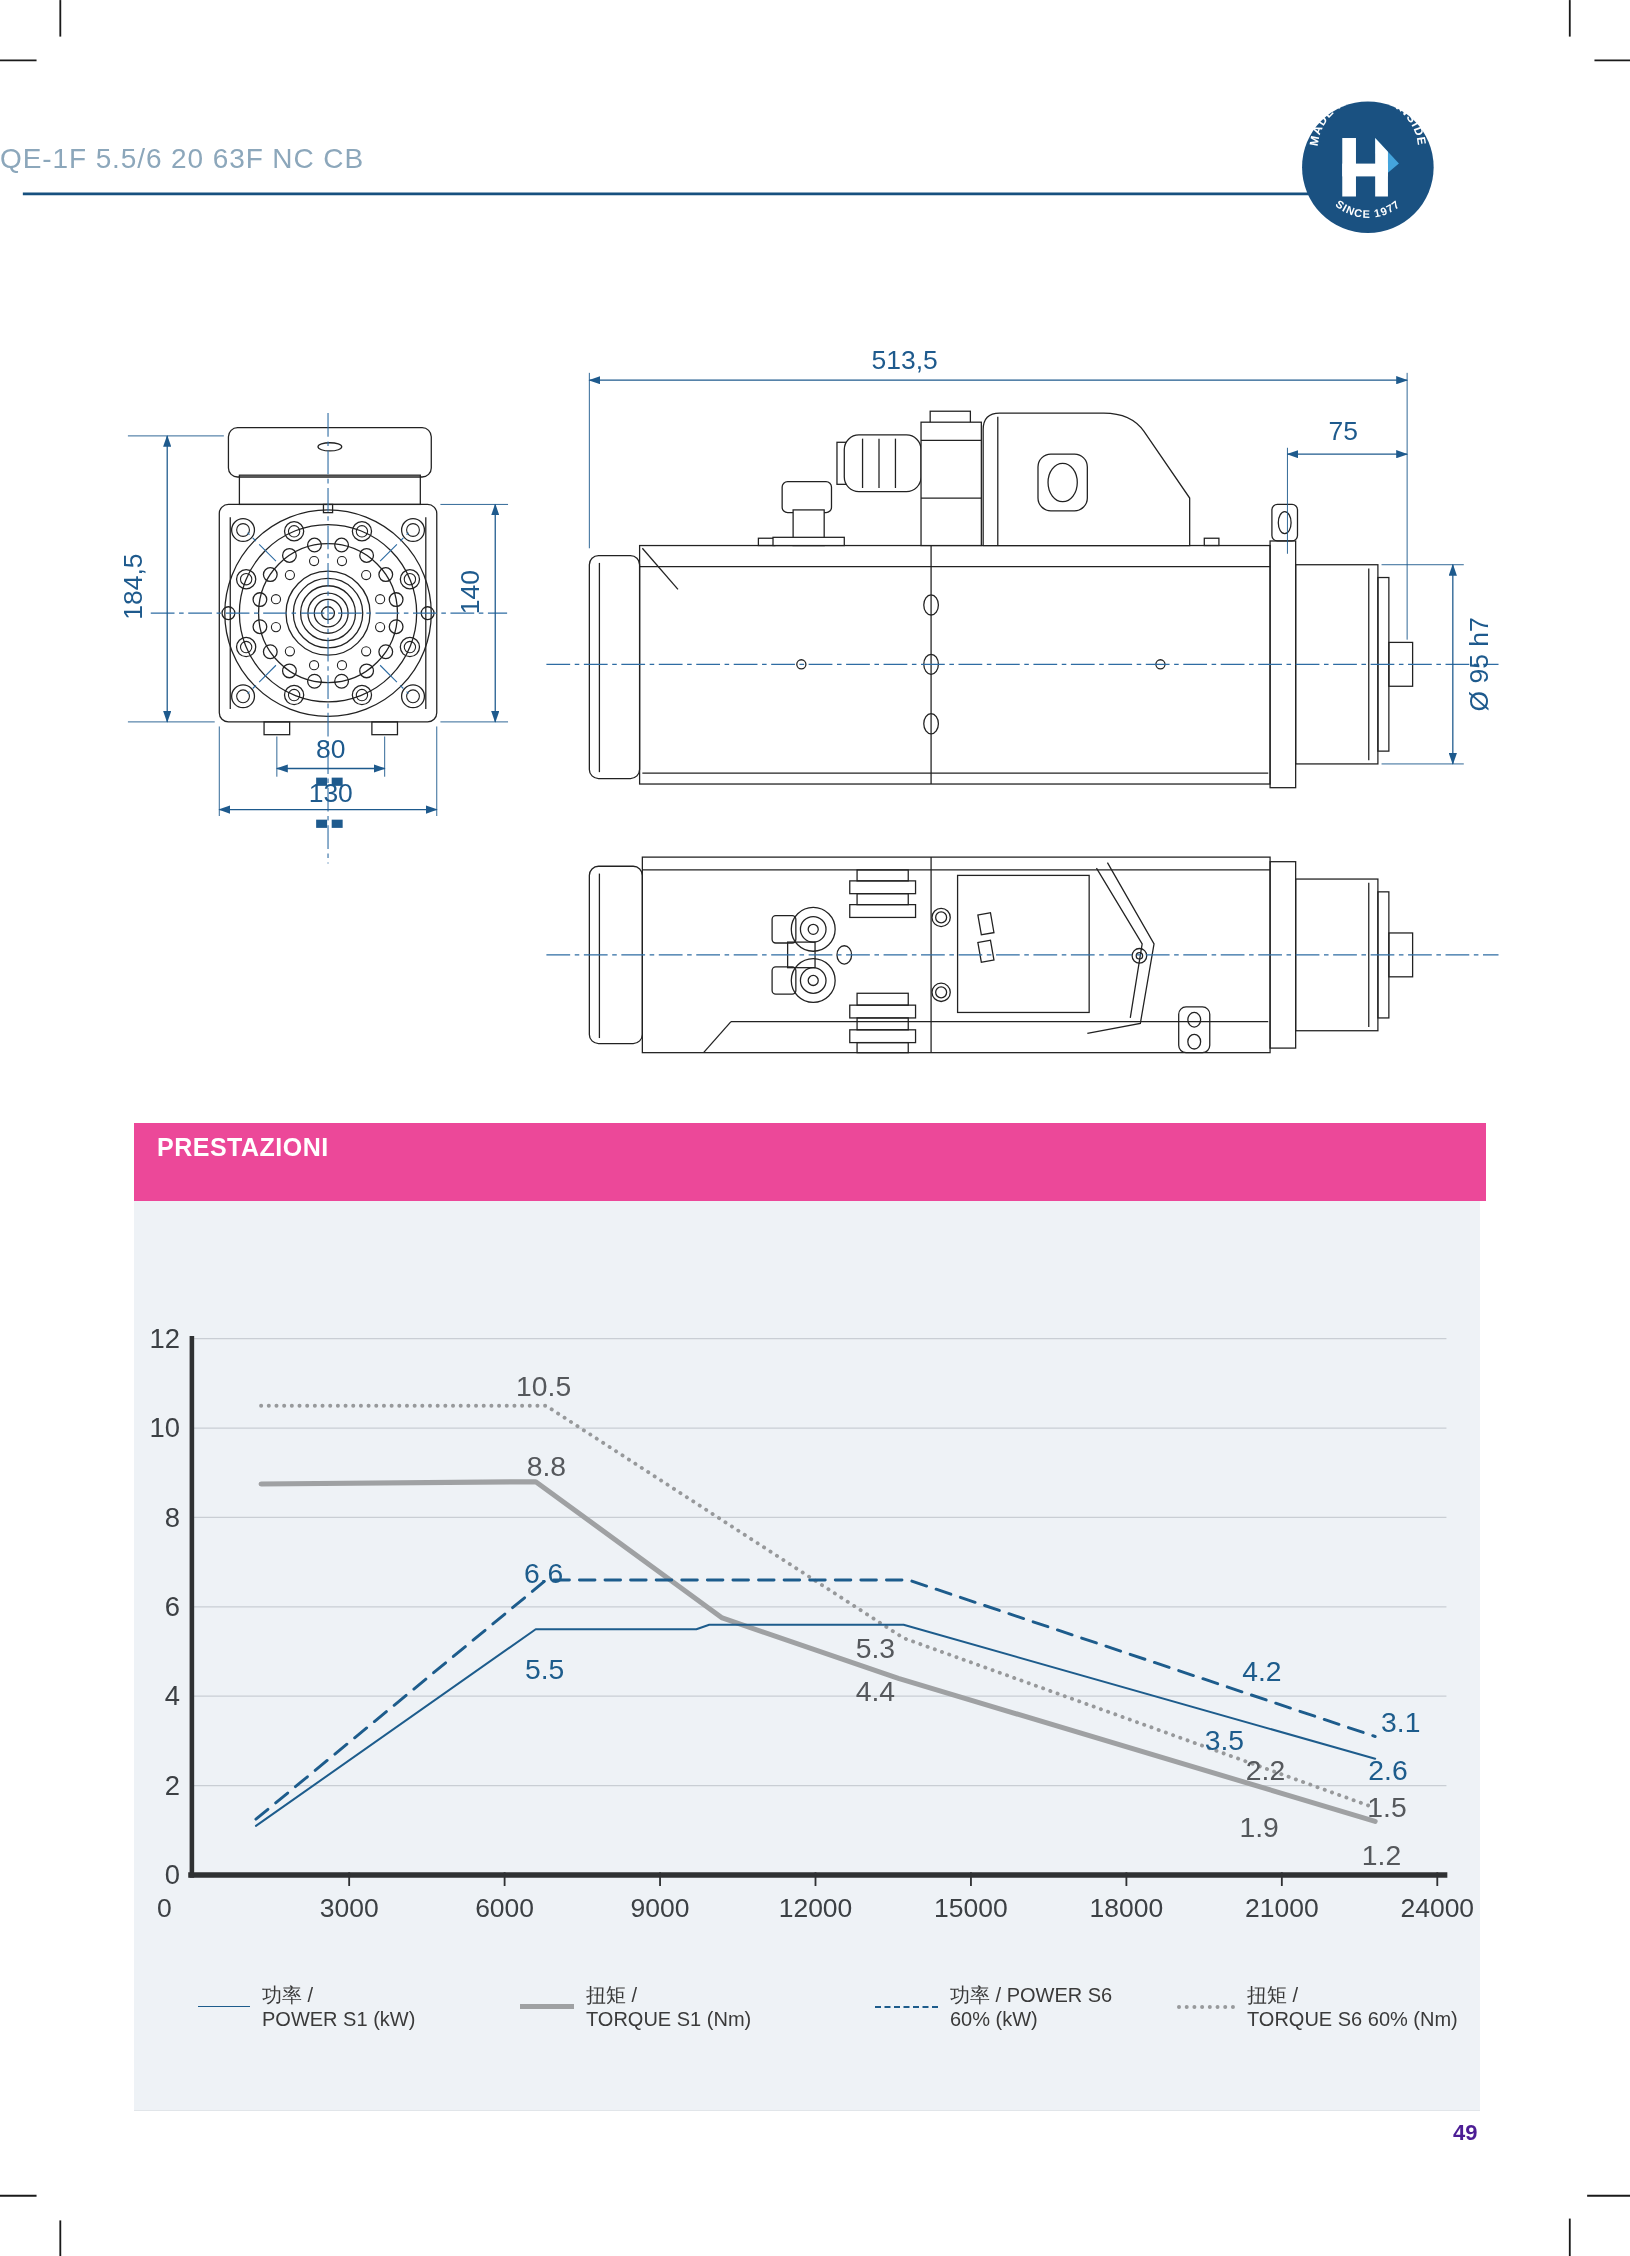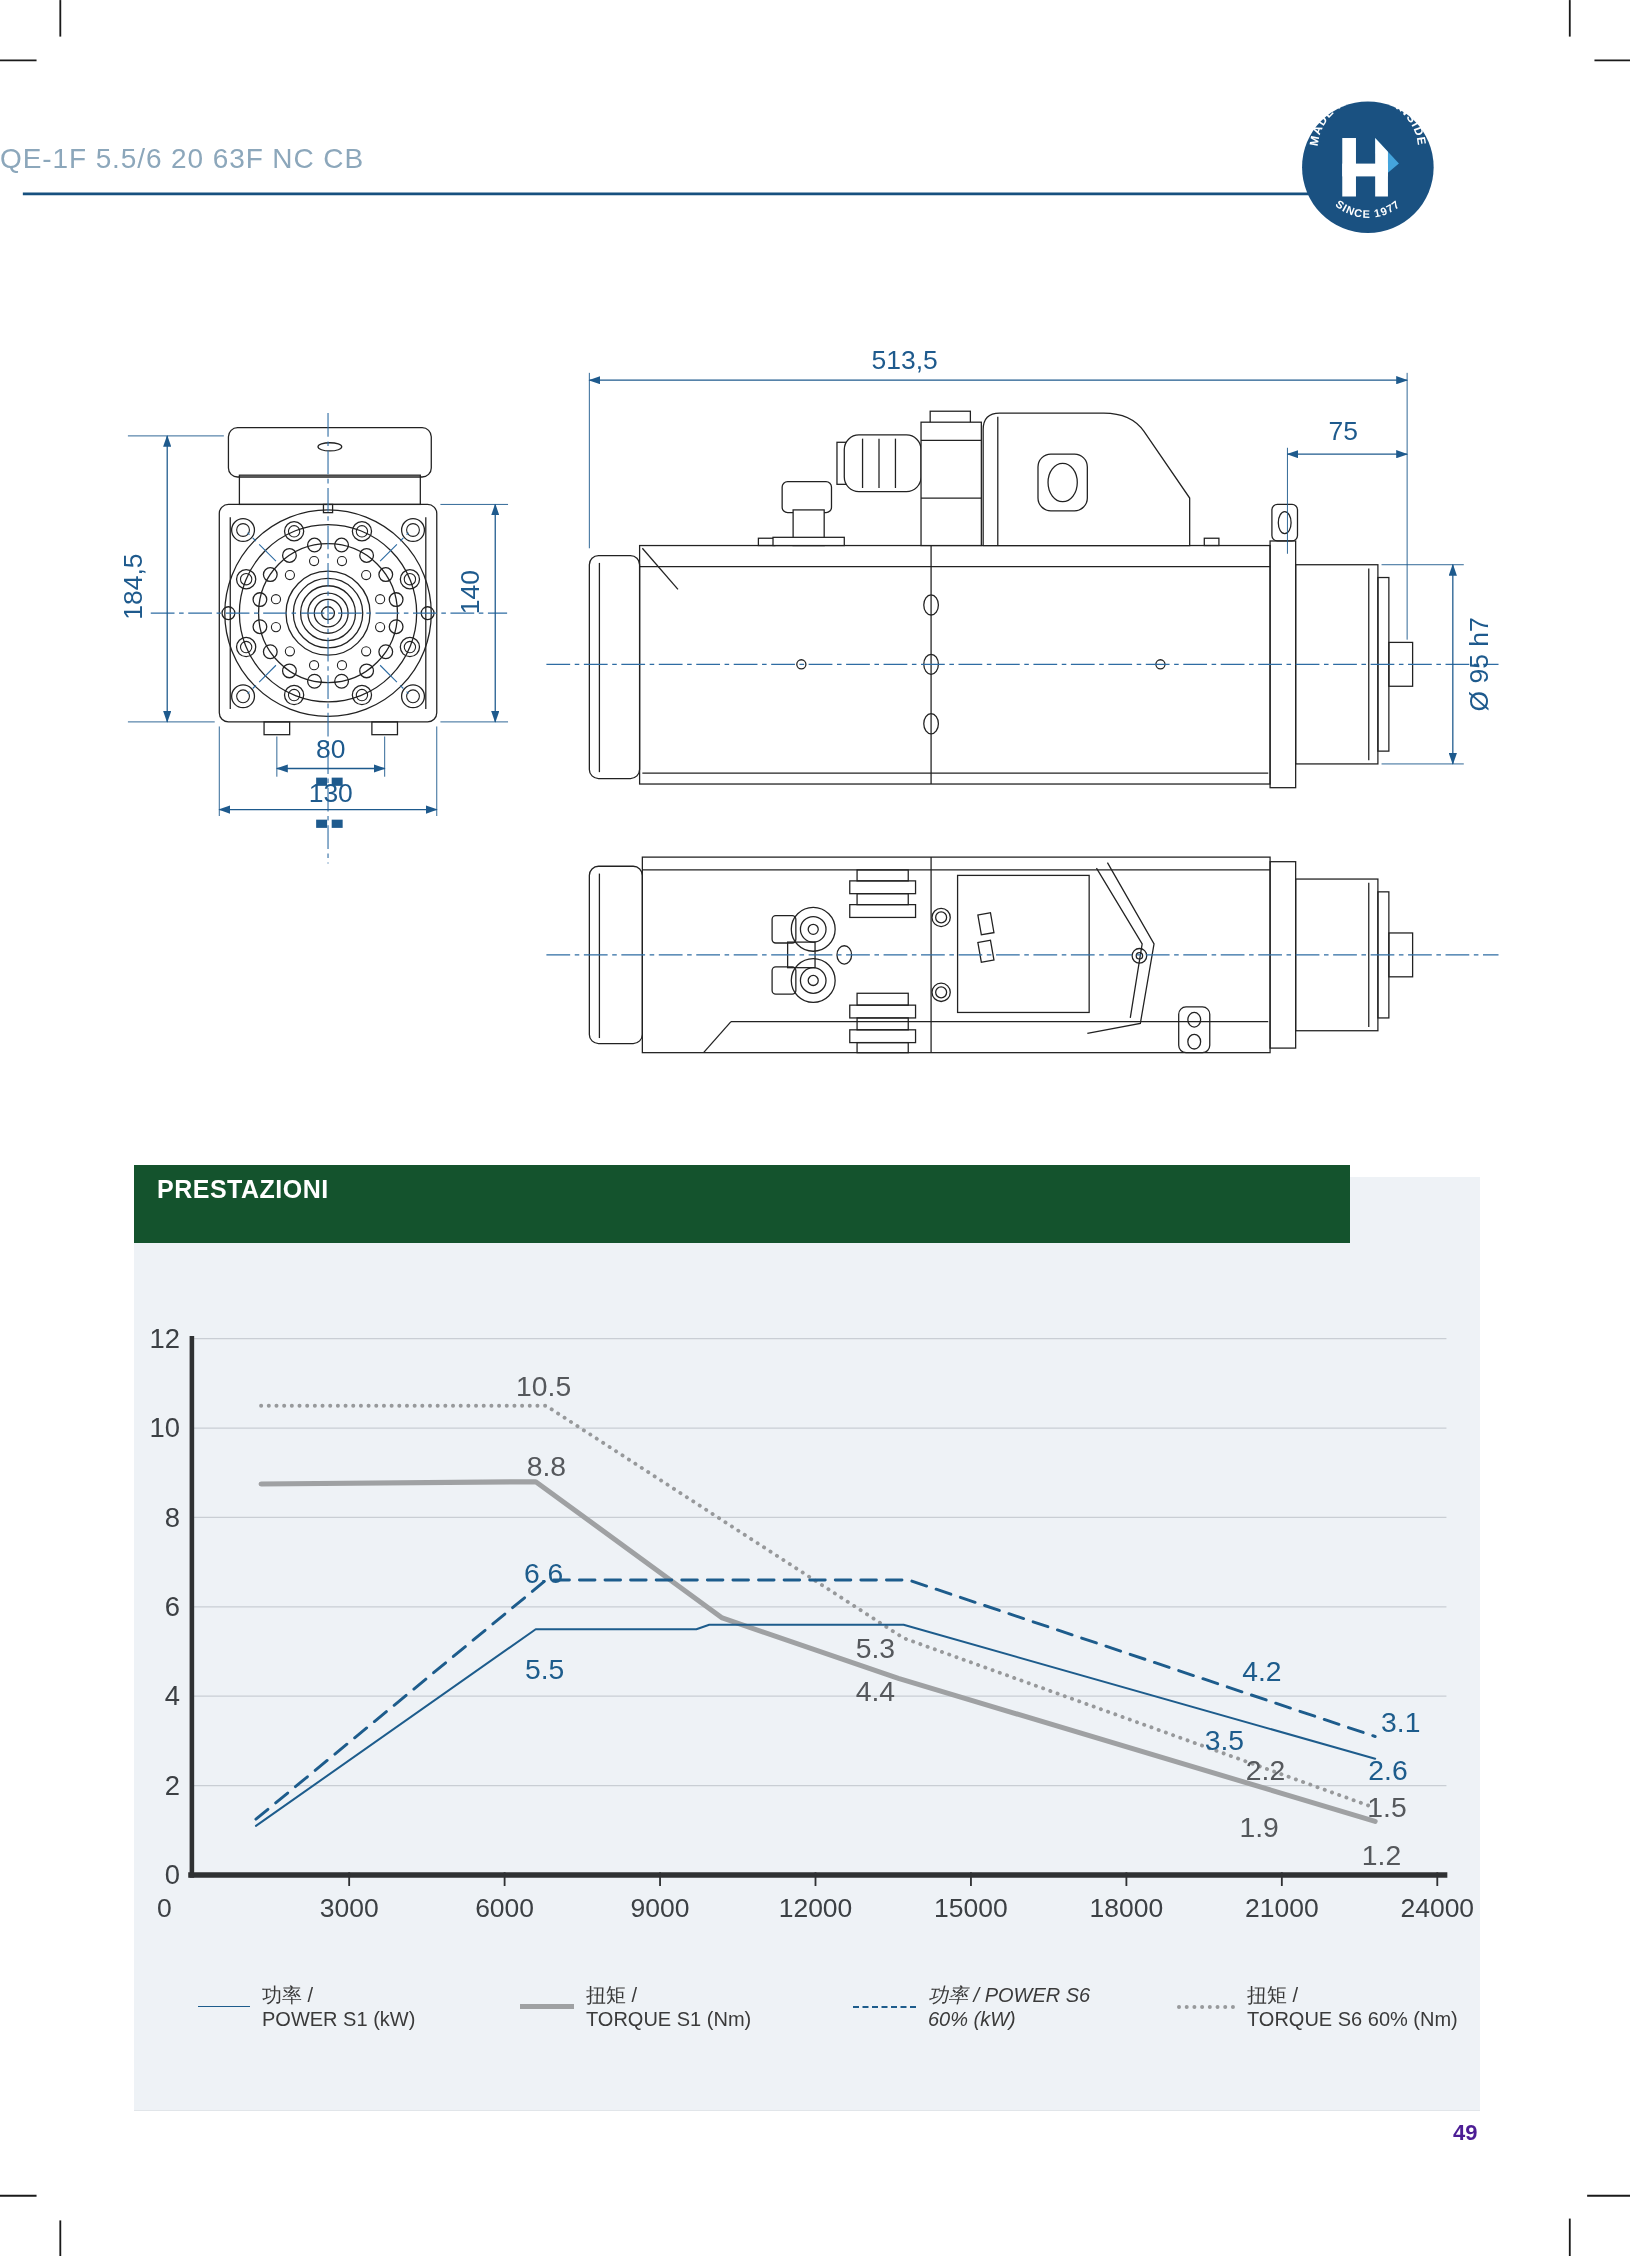--- a/index.html
+++ b/index.html
@@ -12,34 +12,34 @@
   #product-code{
     position:absolute;top:143px;left:0;width:1287px;text-align:left;
     font-size:28px;font-weight:300;letter-spacing:0.9px;color:#8ca7bb;
   }
   
   #perf-panel{
     position:absolute;left:134px;top:1177px;width:1346px;height:934px;
     background:#eef2f6;border-bottom:0.9px solid rgba(0,0,0,0.05);
   }
   #perf-bar{
-    position:absolute;left:134px;top:1165px;width:1216px;height:78px;
-    background:#14532d;color:#fff;padding:11px 0 0 23px;
+    position:absolute;left:134px;top:1123px;width:1352px;height:78px;
+    background:#ec4899;color:#fff;padding:11px 0 0 23px;
   }
   #perf-title{font-size:25px;font-weight:700;letter-spacing:0.5px;line-height:27.4px;}
   #perf-subtitle{font-size:21px;font-weight:400;color:rgba(255,255,255,0.55);line-height:25.6px;}
   
   .legend-item{position:absolute;top:1970px;height:73px;display:flex;align-items:center;color:#333;justify-content:flex-end;}
   .legend-item .ltext{margin-left:12px;font-size:20px;line-height:24px;color:#3a3a3a;}
   .sw{display:inline-block;height:0;}
   .sw-thin{width:52px;border-top:1.8px solid #1d5c8c;}
   .sw-thick{width:54px;border-top:5.5px solid #9fa1a3;}
   .sw-dash{width:63px;border-top:2.7px dashed #1d5c8c;}
   .sw-dot{width:58px;border-top:4.6px dotted #97999b;}
-  .li1{left:198px;} .li2{left:520px;} .li3{left:853px;font-style:italic;} .li4{left:1177px;}
+  .li1{left:198px;} .li2{left:520px;} .li3{left:875px;} .li4{left:1177px;}
   #page-number{position:absolute;left:1453px;top:2120px;font-size:22px;font-weight:700;color:#4c1d95;}
   svg{position:absolute;left:0;top:0;}
   svg text{font-family:"Liberation Sans", sans-serif;}
   .dimtxt{fill:#1e5a8d;font-size:29px;}
 </style>
 </head>
 <body>
 
 <div id="page">
 

